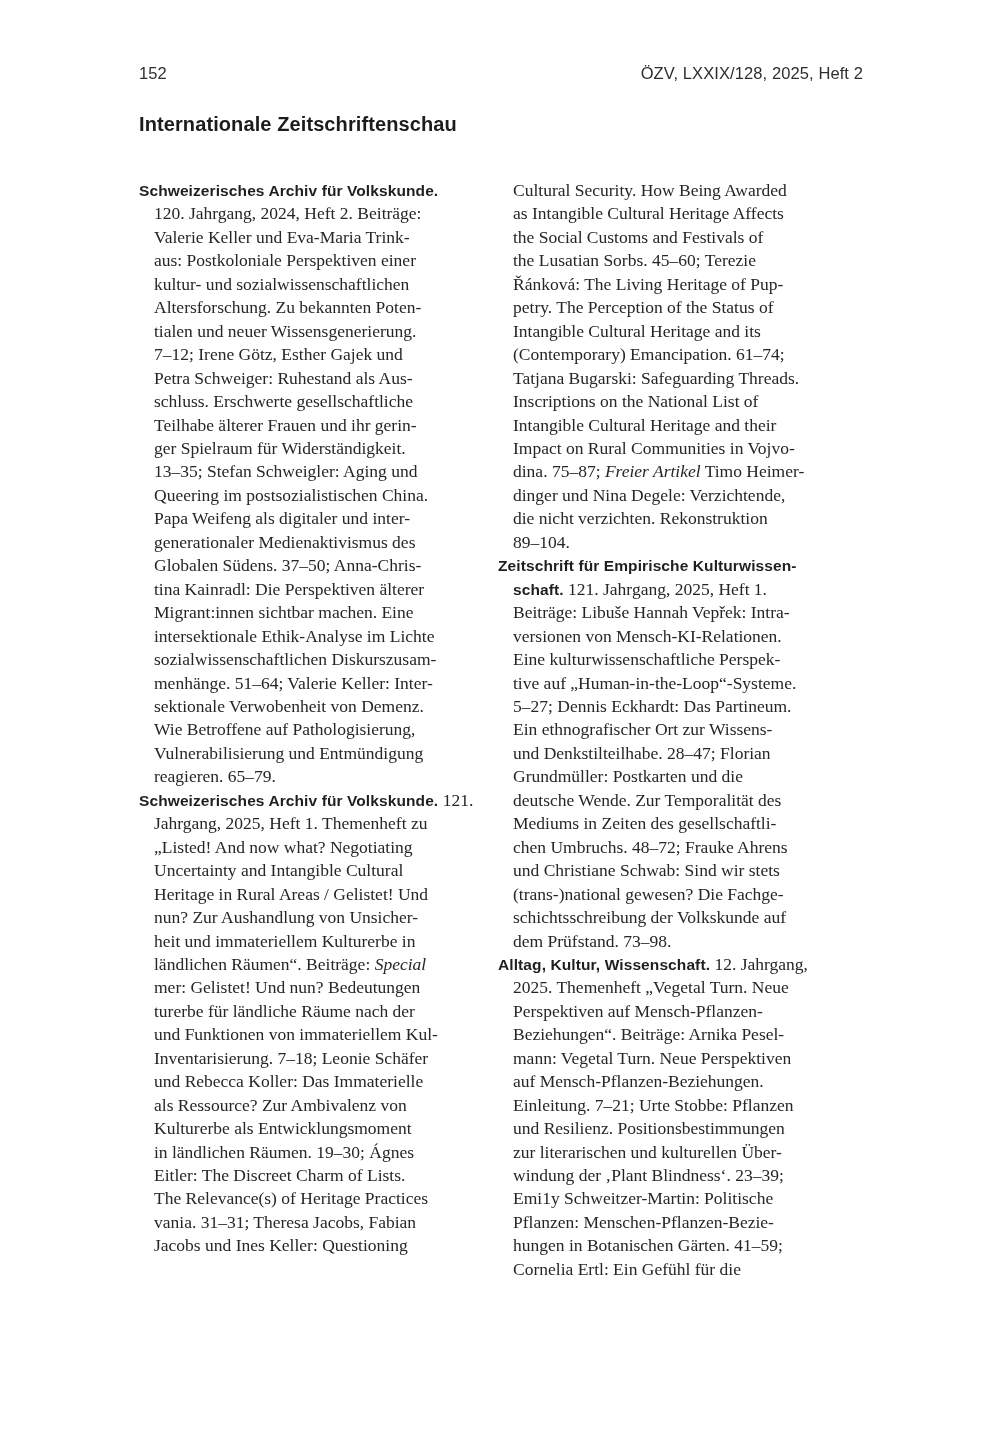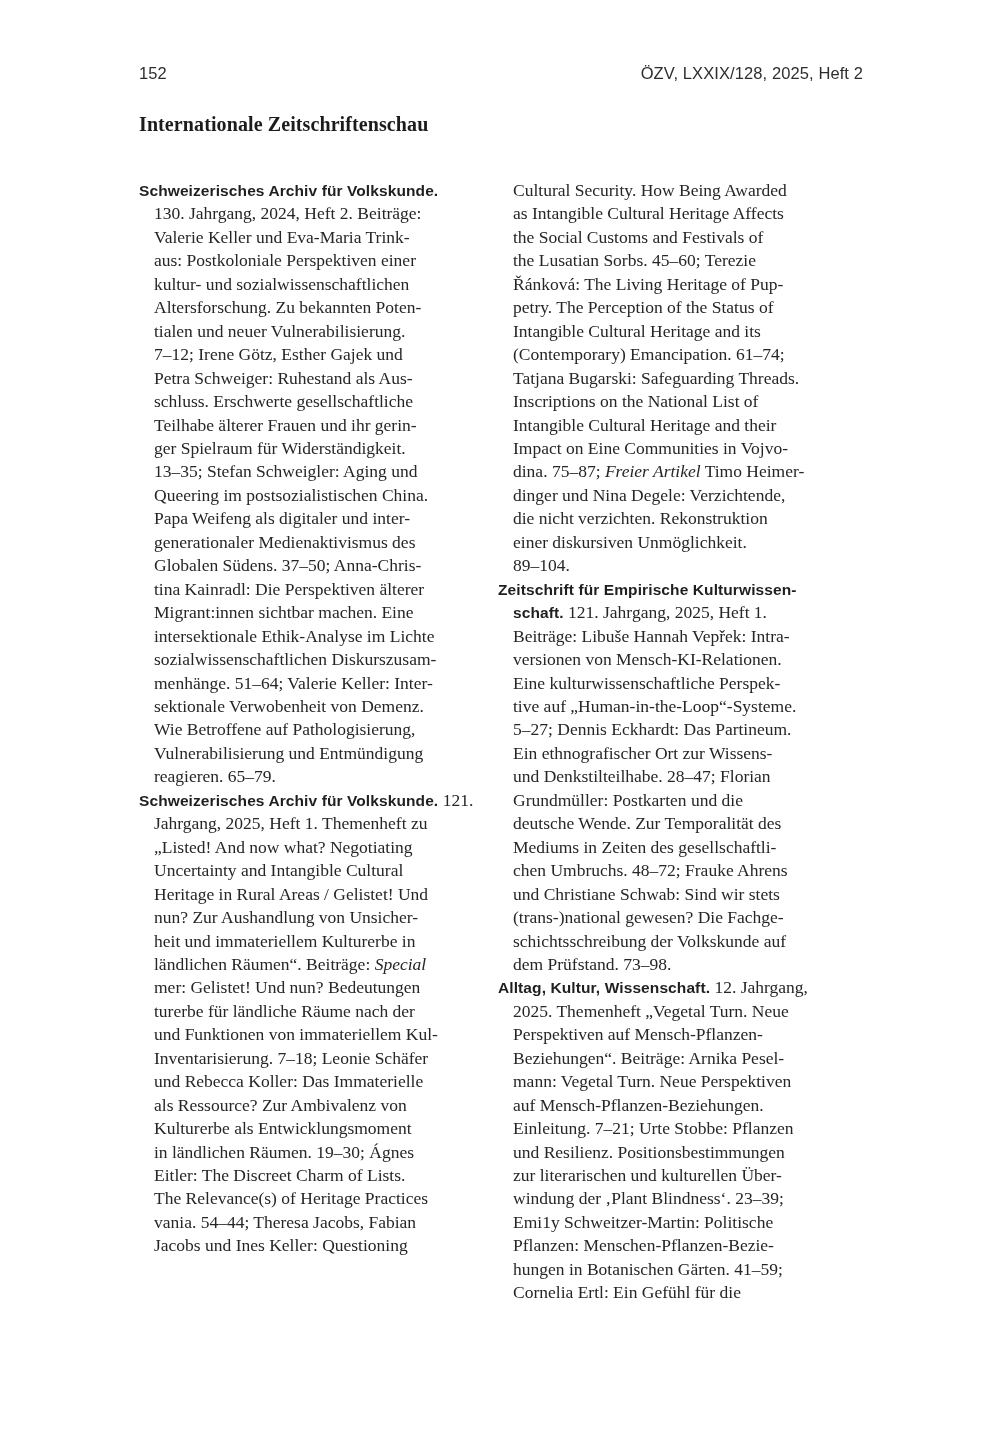--- a/index.html
+++ b/index.html
@@ -12,21 +12,21 @@
     border-radius:10px;
   }
   .header{
     position:absolute;left:139px;top:64px;width:724px;
     display:flex;justify-content:space-between;align-items:baseline;
     font-family:"Liberation Sans", sans-serif;
     font-size:16.5px;color:#2e2e2e;letter-spacing:0.1px;
   }
   .title{
     position:absolute;left:139px;top:113px;margin:0;
-    font-family:Liberation Serif, serif;
+    font-family:Liberation Sans, sans-serif;
     font-weight:700;font-size:20px;color:#1c1c1c;letter-spacing:0.1px;
   }
   .columns{
     position:absolute;left:139px;top:179px;
     display:flex;gap:27px;
   }
   .col{width:332px;}
   .line{
     font-size:17.5px;
     line-height:23.45px;
@@ -47,26 +47,26 @@
 
 <div class="page">
   <div class="header">
     <span>152</span>
     <span>ÖZV, LXXIX/128, 2025, Heft 2</span>
   </div>
   <h1 class="title">Internationale Zeitschriftenschau</h1>
   <div class="columns">
     <div class="col" id="col-left">
         <div class="line flush"><span class="b">Schweizerisches Archiv für Volkskunde.</span></div>
-        <div class="line"><span class="n">130. Jahrgang, 2024, Heft 2. Beiträge:</span></div>
+        <div class="line"><span class="n">120. Jahrgang, 2024, Heft 2. Beiträge:</span></div>
         <div class="line"><span class="n">Valerie Keller und Eva-Maria Trink-</span></div>
         <div class="line"><span class="n">aus: Postkoloniale Perspektiven einer</span></div>
         <div class="line"><span class="n">kultur- und sozialwissenschaftlichen</span></div>
         <div class="line"><span class="n">Altersforschung. Zu bekannten Poten-</span></div>
-        <div class="line"><span class="n">tialen und neuer Vulnerabilisierung.</span></div>
+        <div class="line"><span class="n">tialen und neuer Wissensgenerierung.</span></div>
         <div class="line"><span class="n">7–12; Irene Götz, Esther Gajek und</span></div>
         <div class="line"><span class="n">Petra Schweiger: Ruhestand als Aus-</span></div>
         <div class="line"><span class="n">schluss. Erschwerte gesellschaftliche</span></div>
         <div class="line"><span class="n">Teilhabe älterer Frauen und ihr gerin-</span></div>
         <div class="line"><span class="n">ger Spielraum für Widerständigkeit.</span></div>
         <div class="line"><span class="n">13–35; Stefan Schweigler: Aging und</span></div>
         <div class="line"><span class="n">Queering im postsozialistischen China.</span></div>
         <div class="line"><span class="n">Papa Weifeng als digitaler und inter-</span></div>
         <div class="line"><span class="n">generationaler Medienaktivismus des</span></div>
         <div class="line"><span class="n">Globalen Südens. 37–50; Anna-Chris-</span></div>
@@ -90,40 +90,39 @@
         <div class="line"><span class="n">mer: Gelistet! Und nun? Bedeutungen</span></div>
         <div class="line"><span class="n">turerbe für ländliche Räume nach der</span></div>
         <div class="line"><span class="n">und Funktionen von immateriellem Kul-</span></div>
         <div class="line"><span class="n">Inventarisierung. 7–18; Leonie Schäfer</span></div>
         <div class="line"><span class="n">und Rebecca Koller: Das Immaterielle</span></div>
         <div class="line"><span class="n">als Ressource? Zur Ambivalenz von</span></div>
         <div class="line"><span class="n">Kulturerbe als Entwicklungsmoment</span></div>
         <div class="line"><span class="n">in ländlichen Räumen. 19–30; Ágnes</span></div>
         <div class="line"><span class="n">Eitler: The Discreet Charm of Lists.</span></div>
         <div class="line"><span class="n">The Relevance(s) of Heritage Practices</span></div>
-        <div class="line"><span class="n">vania. 54–44; Theresa Jacobs, Fabian</span></div>
+        <div class="line"><span class="n">vania. 31–31; Theresa Jacobs, Fabian</span></div>
         <div class="line"><span class="n">Jacobs und Ines Keller: Questioning</span></div>
       </div>
     <div class="col" id="col-right">
         <div class="line"><span class="n">Cultural Security. How Being Awarded</span></div>
         <div class="line"><span class="n">as Intangible Cultural Heritage Affects</span></div>
         <div class="line"><span class="n">the Social Customs and Festivals of</span></div>
         <div class="line"><span class="n">the Lusatian Sorbs. 45–60; Terezie</span></div>
         <div class="line"><span class="n">Řánková: The Living Heritage of Pup-</span></div>
         <div class="line"><span class="n">petry. The Perception of the Status of</span></div>
         <div class="line"><span class="n">Intangible Cultural Heritage and its</span></div>
         <div class="line"><span class="n">(Contemporary) Emancipation. 61–74;</span></div>
         <div class="line"><span class="n">Tatjana Bugarski: Safeguarding Threads.</span></div>
         <div class="line"><span class="n">Inscriptions on the National List of</span></div>
         <div class="line"><span class="n">Intangible Cultural Heritage and their</span></div>
-        <div class="line"><span class="n">Impact on Eine Communities in Vojvo-</span></div>
+        <div class="line"><span class="n">Impact on Rural Communities in Vojvo-</span></div>
         <div class="line"><span class="n">dina. 75–87; </span><span class="i">Freier Artikel</span><span class="n"> Timo Heimer-</span></div>
         <div class="line"><span class="n">dinger und Nina Degele: Verzichtende,</span></div>
         <div class="line"><span class="n">die nicht verzichten. Rekonstruktion</span></div>
-        <div class="line"><span class="n">einer diskursiven Unmöglichkeit.</span></div>
         <div class="line"><span class="n">89–104.</span></div>
         <div class="line flush"><span class="b">Zeitschrift für Empirische Kulturwissen-</span></div>
         <div class="line"><span class="b">schaft.</span><span class="n"> 121. Jahrgang, 2025, Heft 1.</span></div>
         <div class="line"><span class="n">Beiträge: Libuše Hannah Vepřek: Intra-</span></div>
         <div class="line"><span class="n">versionen von Mensch-KI-Relationen.</span></div>
         <div class="line"><span class="n">Eine kulturwissenschaftliche Perspek-</span></div>
         <div class="line"><span class="n">tive auf „Human-in-the-Loop“-Systeme.</span></div>
         <div class="line"><span class="n">5–27; Dennis Eckhardt: Das Partineum.</span></div>
         <div class="line"><span class="n">Ein ethnografischer Ort zur Wissens-</span></div>
         <div class="line"><span class="n">und Denkstilteilhabe. 28–47; Florian</span></div>

